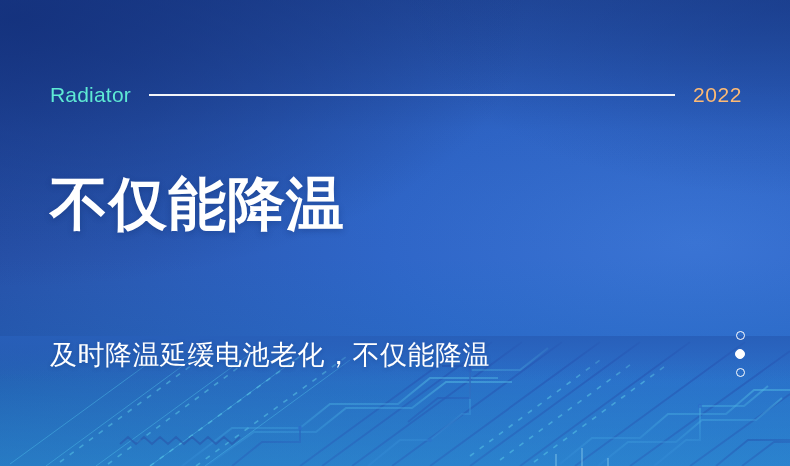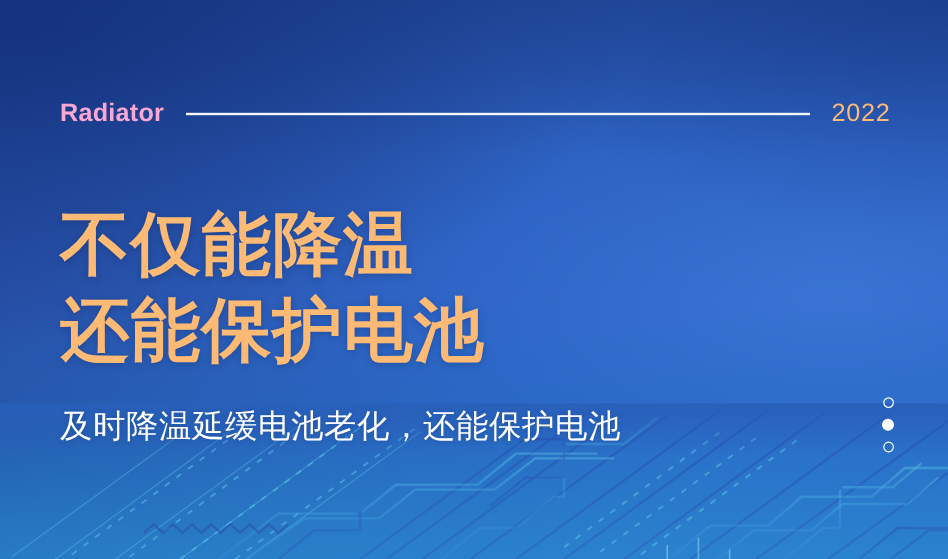--- a/index.html
+++ b/index.html
@@ -59,23 +59,23 @@
   
   .eyebrow {
     position:absolute;
     left:50px; right:48px; top:80px;
     height:30px;
     display:flex;
     align-items:center;
     gap:18px;
   }
   .eyebrow-label {
-    color:#f9a8d4;
+    color:#5eead4;
     font-size:21px;
-    font-weight:700;
+    font-weight:400;
     letter-spacing:0.2px;
     white-space:nowrap;
   }
   .eyebrow-rule {
     flex:1 1 auto;
     height:1.5px;
     background:#ffffff;
     opacity:0.95;
   }
   .eyebrow-year {
@@ -83,21 +83,21 @@
     font-size:21px;
     font-weight:400;
     letter-spacing:0.6px;
     white-space:nowrap;
   }
 
   
   .headline {
     position:absolute;
     left:50px; top:168px;
-    color:#fdba74;
+    color:#ffffff;
   }
   .headline-line {
     font-size:58px;
     font-weight:700;
     line-height:72px;
     letter-spacing:1px;
     white-space:nowrap;
     text-shadow:0 2px 6px rgba(10,35,90,0.28);
   }
 
@@ -231,24 +231,23 @@
   </div>
 
   <div class="eyebrow">
     <span class="eyebrow-label">Radiator</span>
     <span class="eyebrow-rule"></span>
     <span class="eyebrow-year">2022</span>
   </div>
 
   <div class="headline">
     <div class="headline-line">不仅能降温</div>
-    <div class="headline-line">还能保护电池</div>
-  </div>
-
-  <div class="subtitle">及时降温延缓电池老化，还能保护电池</div>
+  </div>
+
+  <div class="subtitle">及时降温延缓电池老化，不仅能降温</div>
 
   <div class="dots">
     <span class="dot"></span>
     <span class="dot active"></span>
     <span class="dot"></span>
   </div>
 
 </div>
 
 </body></html>

